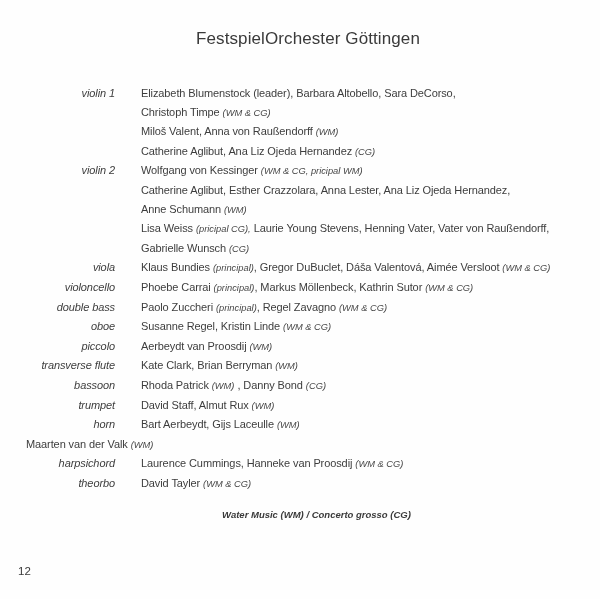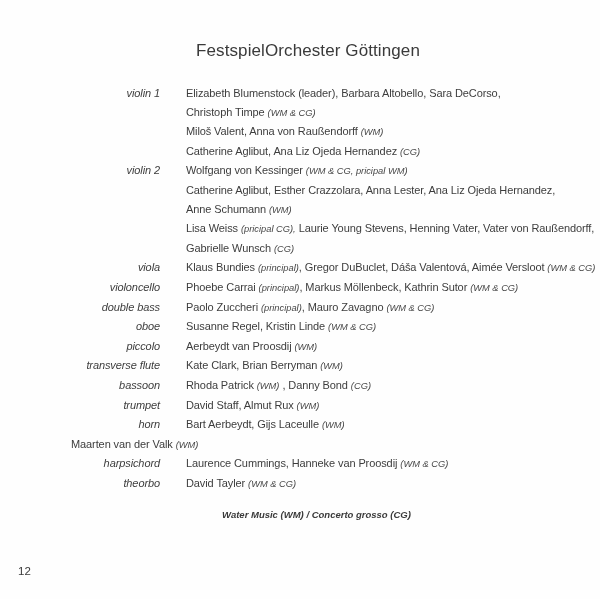--- a/index.html
+++ b/index.html
@@ -14,33 +14,32 @@
     background: #fefefe;
     overflow: hidden;
     font-family: "Liberation Sans", sans-serif;
     color: #3d3d3d;
   }
   .title {
     position: absolute;
     top: 29px;
     left: 16px;
     right: 0;
-    margin: 12px;
+    margin: 0;
     text-align: center;
     font-size: 17px;
     font-weight: normal;
     letter-spacing: 0.1px;
     color: #3a3a3a;
   }
   .roster {
     position: absolute;
     top: 84px;
     left: 0;
     right: 8px;
-    padding-left: 45px;
   }
   .roster-row {
     display: flex;
     align-items: flex-start;
   }
   .instrument-label {
     width: 115px;
     flex: 0 0 115px;
     text-align: right;
     font-style: italic;
@@ -119,21 +118,21 @@
       </div>
       <div class="roster-row">
         <div class="instrument-label">violoncello</div>
         <div class="musician-names">
           <div class="musician-line"><span class="name">Phoebe Carrai </span><span class="tag">(principal)</span><span class="name">, Markus Möllenbeck, Kathrin Sutor </span><span class="tag">(WM &amp; CG)</span></div>
         </div>
       </div>
       <div class="roster-row">
         <div class="instrument-label">double bass</div>
         <div class="musician-names">
-          <div class="musician-line"><span class="name">Paolo Zuccheri </span><span class="tag">(principal)</span><span class="name">, Mauro Zavagno </span><span class="tag">(WM &amp; CG)</span></div>
+          <div class="musician-line"><span class="name">Paolo Zuccheri </span><span class="tag">(principal)</span><span class="name">, Regel Zavagno </span><span class="tag">(WM &amp; CG)</span></div>
         </div>
       </div>
       <div class="roster-row">
         <div class="instrument-label">oboe</div>
         <div class="musician-names">
           <div class="musician-line"><span class="name">Susanne Regel, Kristin Linde </span><span class="tag">(WM &amp; CG)</span></div>
         </div>
       </div>
       <div class="roster-row">
         <div class="instrument-label">piccolo</div>

